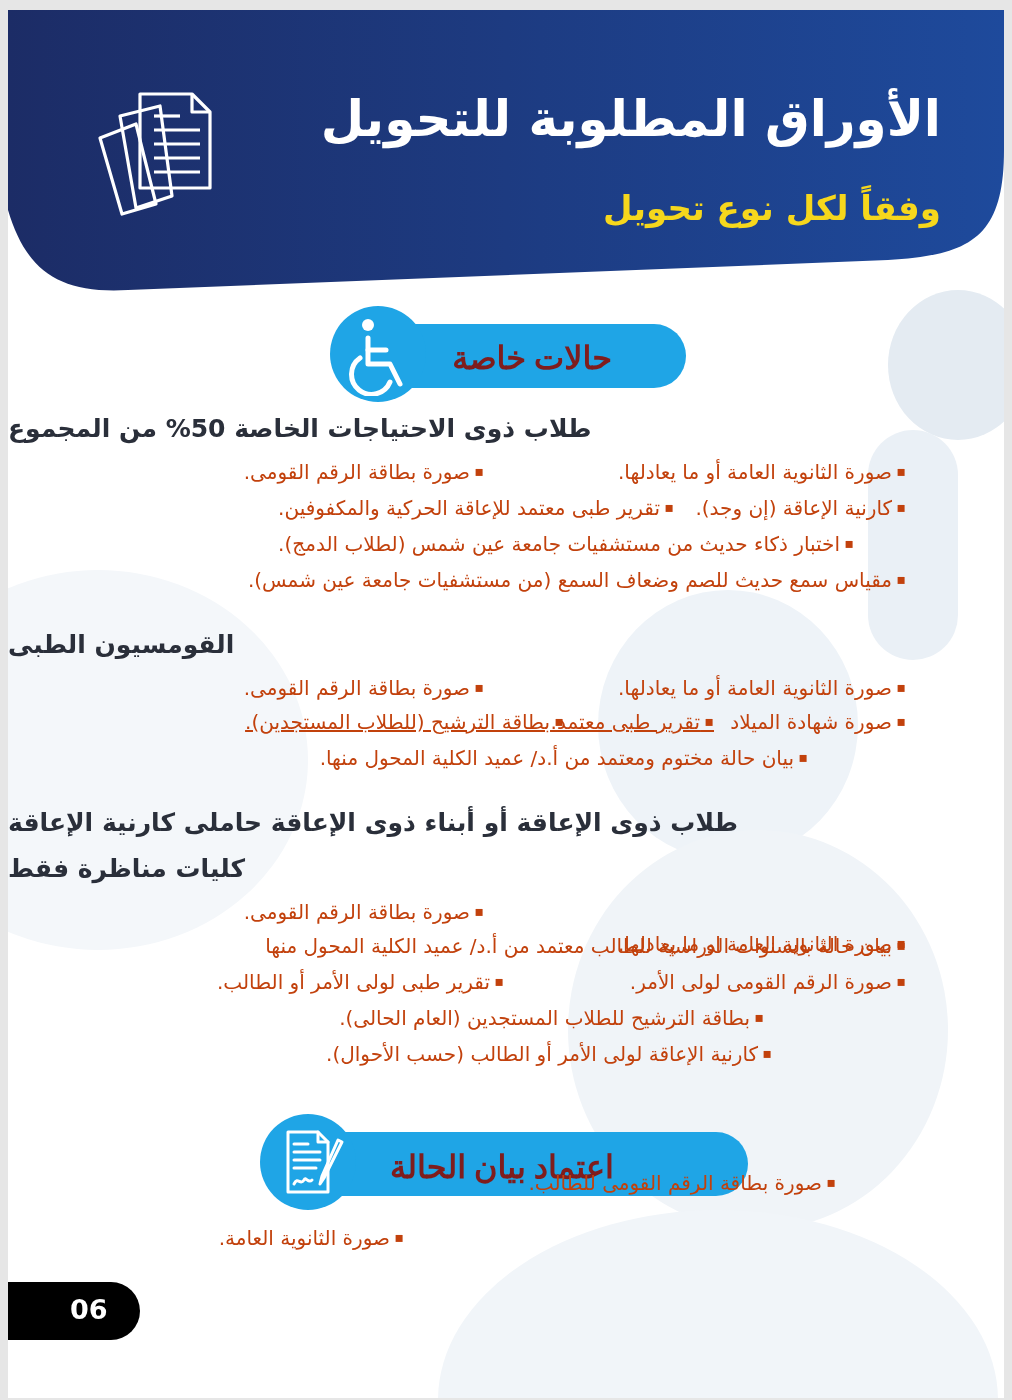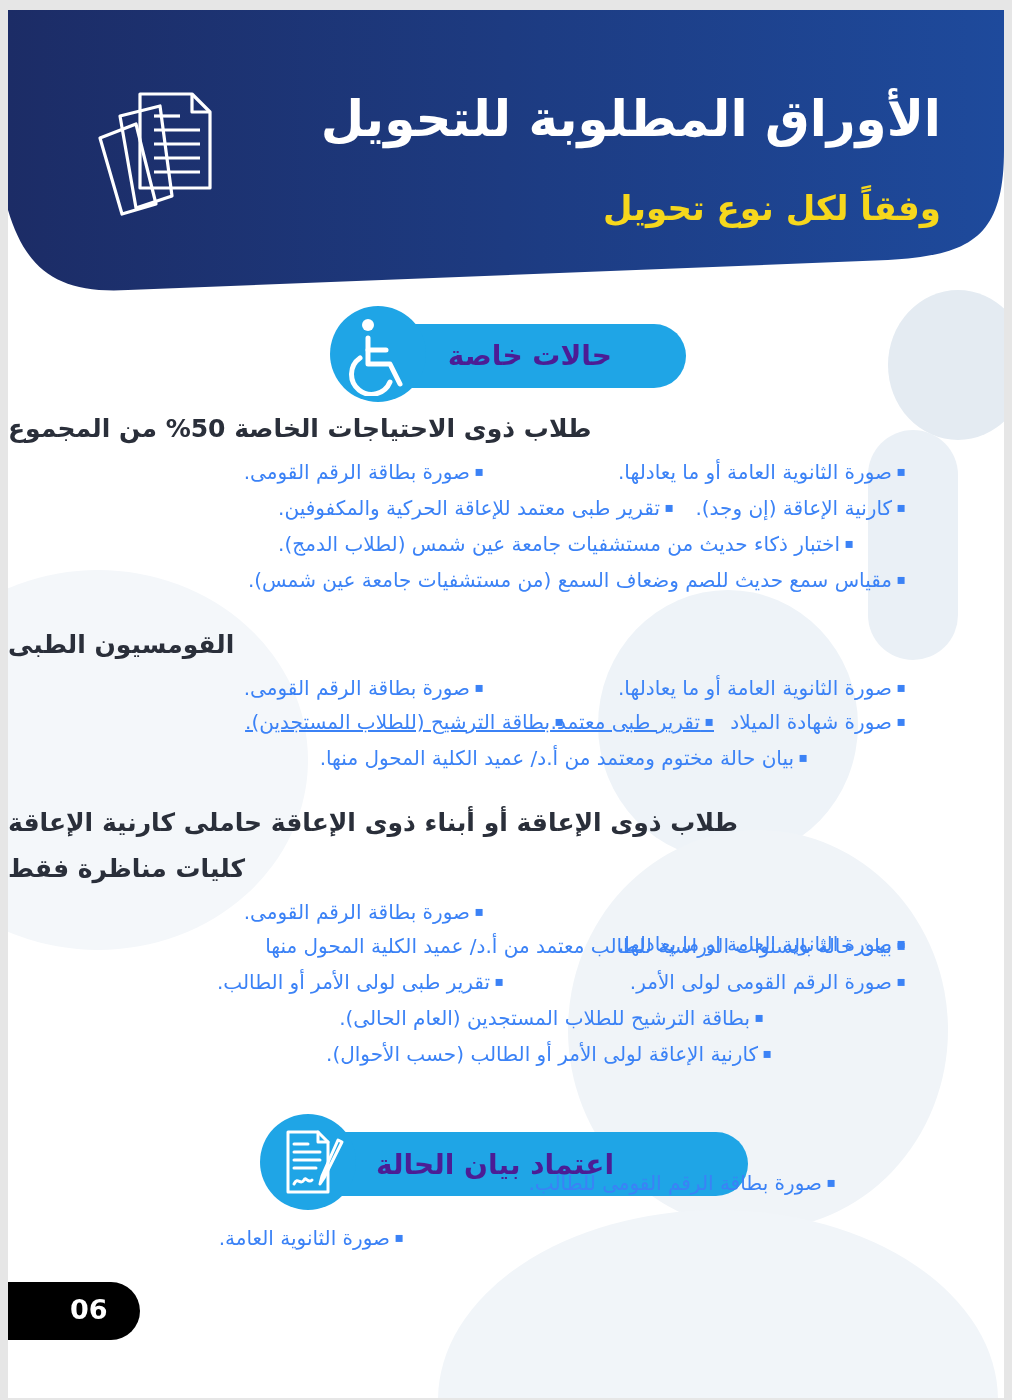--- a/index.html
+++ b/index.html
@@ -6,24 +6,24 @@
   body { width:1012px; height:1400px; background:#e6e6e6; position:relative; overflow:hidden; font-family:"DejaVu Sans", sans-serif; }
   .page { position:absolute; left:8px; top:10px; width:996px; height:1388px; background:#ffffff; overflow:hidden; }
   .bg-blob { position:absolute; border-radius:50%; background:#eef3f8; }
   .header { position:absolute; left:0; top:0; width:1001px; height:290px; }
   .header svg { position:absolute; left:0; top:0; }
   .title { position:absolute; right:68px; top:80px; color:#ffffff; font-weight:bold; font-size:50px; direction:rtl; white-space:nowrap; font-family:"DejaVu Sans", sans-serif; }
   .subtitle { position:absolute; right:68px; top:178px; color:#f6d71c; font-weight:bold; font-size:34px; direction:rtl; white-space:nowrap; }
   .docs-icon { position:absolute; left:88px; top:66px; }
   .pill { position:absolute; height:64px; background:#1fa5e6; border-radius:32px; }
   .pill-circle { position:absolute; width:96px; height:96px; border-radius:50%; background:#1fa5e6; }
-  .pill-label { position:absolute; color:#4c1d95; font-weight:bold; font-size:28px; direction:rtl; white-space:nowrap; }
+  .pill-label { position:absolute; color:#7f1d1d; font-weight:bold; font-size:32px; direction:rtl; white-space:nowrap;font-family:Liberation Serif, serif; }
   .content { position:absolute; left:0; width:996px; direction:rtl; color:#222a3a; }
   .h { text-align:left; font-weight:bold; font-size:25px; color:#2a2f3a; white-space:nowrap; }
-  .row { position:absolute; font-size:20px; color:#3b82f6; white-space:nowrap; direction:rtl; }
+  .row { position:absolute; font-size:20px; color:#c2410c; white-space:nowrap; direction:rtl; }
   .bullet::before { content:"▪ "; font-size:14px; vertical-align:3px; }
   .pagenum { position:absolute; left:0; top:1272px; width:132px; height:58px; background:#000000; border-radius:0 29px 29px 0; }
   .pagenum span { position:absolute; left:62px; top:12px; color:#fff; font-size:27px; font-weight:bold; }
 </style>
 </head>
 <body>
 
 <div class="page">
 
   <div class="bg-blob" style="left:880px;top:280px;width:140px;height:150px;background:#e4ebf2;"></div>

